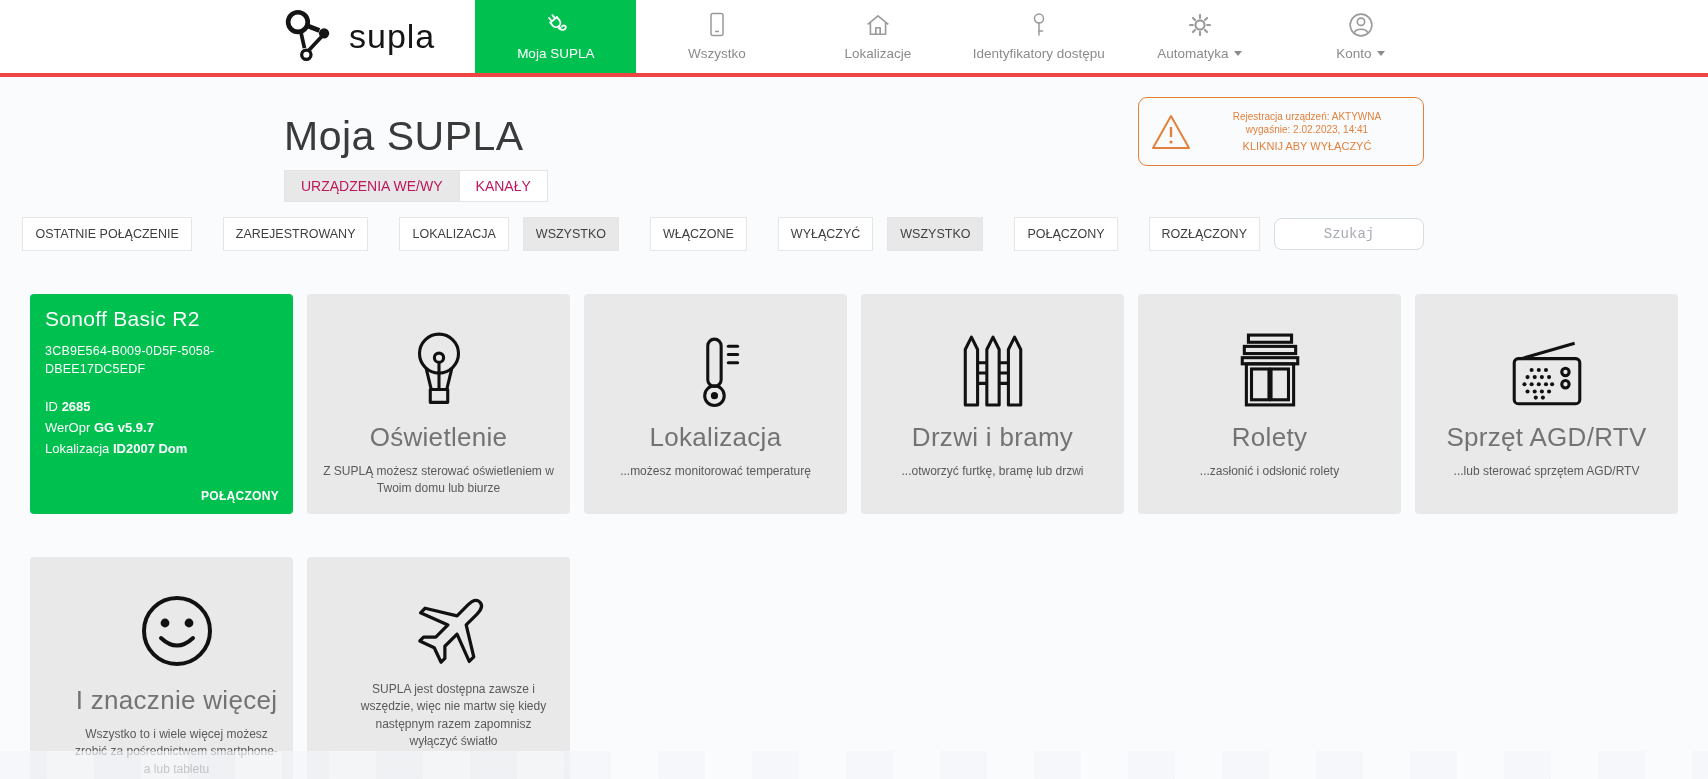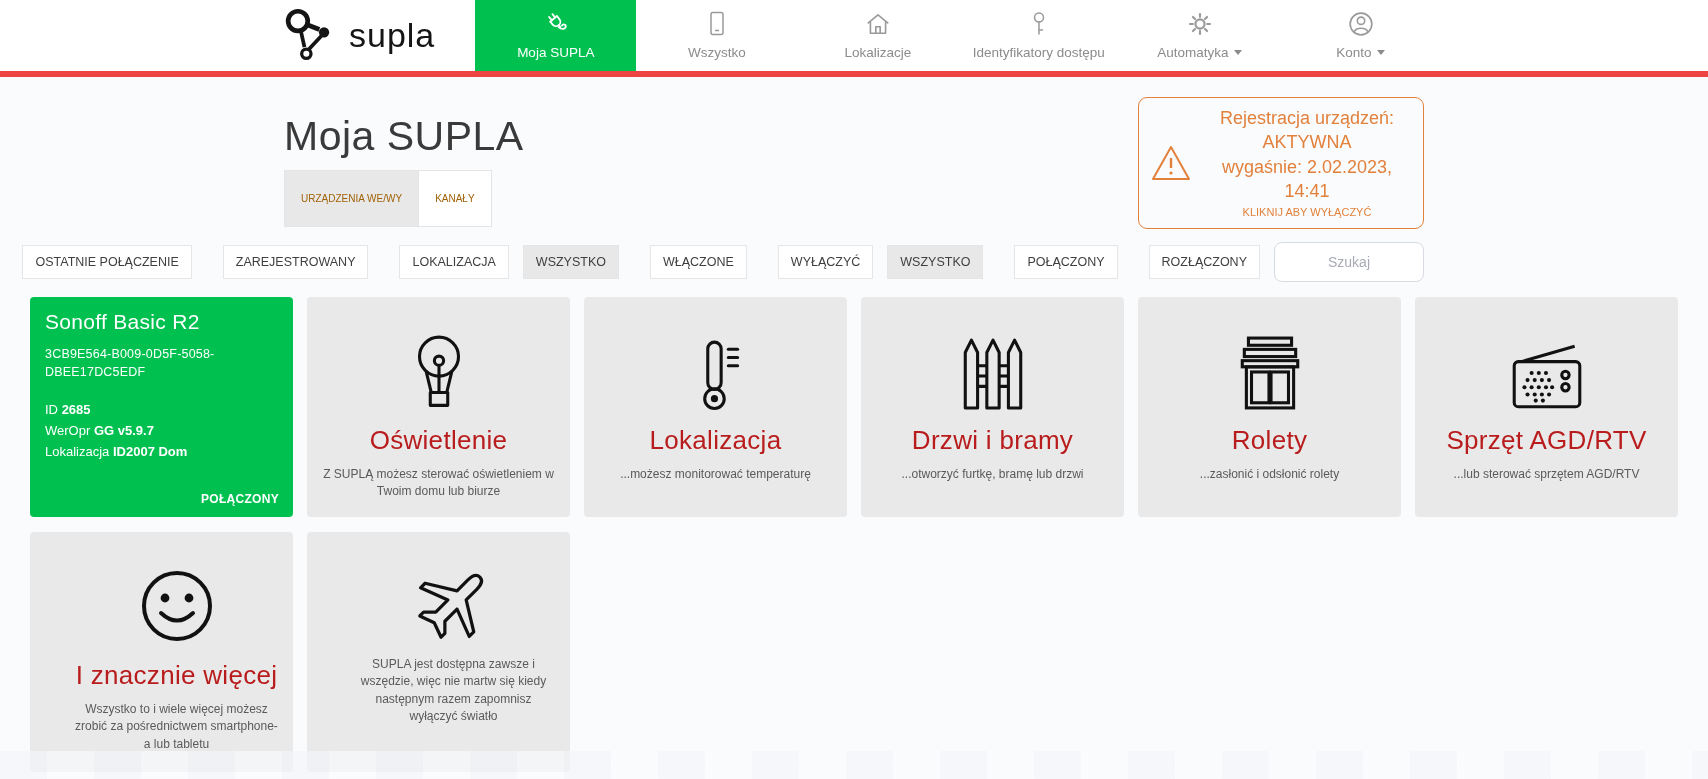--- a/index.html
+++ b/index.html
@@ -8,21 +8,21 @@
     font-family: "Liberation Sans", sans-serif;
     background:#fafbfd;
     position:relative;
     overflow:hidden;
     color:#3b3b3b;
   }
 
   
   .topnav {
     height:77px; background:#fff; display:flex; align-items:stretch;
-    border-bottom:6px solid #ef4444;
+    border-bottom:4px solid #ef4444;
   }
   .brand { display:flex; align-items:center; margin-left:283px; margin-right:40px; }
   .brand-text { font-size:34px; font-weight:300; color:#151515; letter-spacing:1px; margin-left:10px; }
   .nav-item {
     width:161px; display:flex; flex-direction:column; align-items:center; justify-content:center;
     gap:9px; cursor:pointer; color:#8b8b8b; font-size:13.5px;
   }
   .nav-item .nav-label { display:flex; align-items:center; gap:6px; }
   .nav-item.active { background:#00c150; color:#fff; }
   .nav-icon { height:24px; display:flex; align-items:center; }
@@ -32,69 +32,69 @@
   .container { width:1140px; margin:0 auto; position:relative; }
   .page-title { font-size:41px; font-weight:300; letter-spacing:0.5px; color:#3a3a3a; padding-top:36px; }
 
   .reg-alert {
     position:absolute; top:20px; right:0; width:286px; min-height:69px;
     border:1px solid #e2813c; border-radius:9px; background:transparent;
     display:flex; align-items:center; gap:10px; padding:8px 12px 8px 10px;
     color:#e2813c; cursor:pointer;
   }
   .reg-alert-text { flex:1; text-align:center; line-height:1.35; }
-  .reg-alert-text .l1, .reg-alert-text .l2 { font-size:18px; }
+  .reg-alert-text .l1, .reg-alert-text .l2 { font-size:10px; }
   .reg-alert-text .l3 { font-size:11px; margin-top:2px; }
 
   .view-tabs { display:flex; margin-top:10px; }
   .view-tab {
-    padding:22px 16px; font-size:10px; color:#a16207; background:#fff;
+    padding:7px 16px; font-size:14px; color:#be185d; background:#fff;
     border:1px solid #e4e4e4; cursor:pointer; white-space:nowrap;
   }
   .view-tab + .view-tab { margin-left:-1px; }
   .view-tab.active { background:#e8e8e8; }
 
   
   .filter-row { display:flex; justify-content:flex-end; align-items:center; gap:14px; margin-top:15px; }
   .fgroup { display:flex;gap:32px; }
   .fbtn {
     padding:9px 12px; font-size:12.5px; color:#3f3f3f; background:#fff;
     border:1px solid #e6e6e6; cursor:pointer; white-space:nowrap;
   }
   .fbtn + .fbtn { margin-left:-1px; }
   .fbtn.selected { background:#e8e8e8; }
   .search-input {
-    width:150px; height:40px; border:1px solid #d9dbe2; border-radius:8px;
+    width:150px; height:32px; border:1px solid #d9dbe2; border-radius:8px;
     background:#fff; text-align:center; font-size:14px; color:#444; outline:none;
-    font-family:Liberation Sans, sans-serif;
+    font-family:Liberation Mono, monospace;
   }
   .search-input::placeholder { color:#a8abb4; }
 
   
   .cards {
     margin:15px 30px 0 30px;
     display:grid; grid-template-columns:repeat(6,1fr); gap:15px 14px;
   }
-  .card { border-radius:4px; min-height:218px; }
+  .card { border-radius:4px; min-height:218px;margin-top:28px; }
 
   .device-card {
     background:#00c150; color:#fff; padding:13px 15px; position:relative; cursor:pointer;
   }
   .device-name { font-size:21px; font-weight:400; letter-spacing:0.3px; }
   .device-guid { font-size:12.5px; margin-top:11px; max-width:190px; line-height:1.45; letter-spacing:0.2px; }
   .device-details { margin-top:19px; font-size:13px; line-height:1.6; }
   .device-details b { font-weight:700; }
   .device-status { position:absolute; right:14px; bottom:11px; font-size:12px; font-weight:700; letter-spacing:0.3px; }
 
   .info-card {
     background:#e9e9e9; padding:16px 14px; text-align:center; cursor:pointer;
     display:flex; flex-direction:column; align-items:center;
   }
   .icon-wrap { height:92px; display:flex; align-items:flex-end; justify-content:center; margin-top:6px; }
-  .info-title { font-size:26px; font-weight:300; color:#b91c1c; margin-top:14px; letter-spacing:0.3px; }
+  .info-title { font-size:26px; font-weight:300; color:#737373; margin-top:14px; letter-spacing:0.3px; }
   .info-desc { font-size:12px; color:#5a5a5a; line-height:1.45; margin-top:10px; max-width:234px; }
   .tall { min-height:240px;padding-left:44px; }
 
   
   .footer-stripes {
     position:absolute; left:0; right:0; bottom:0; height:28px;
     background:repeating-linear-gradient(90deg,#f3f5f9 0 47px,#fbfcfe 47px 94px);
     opacity:.65;
   }
 

